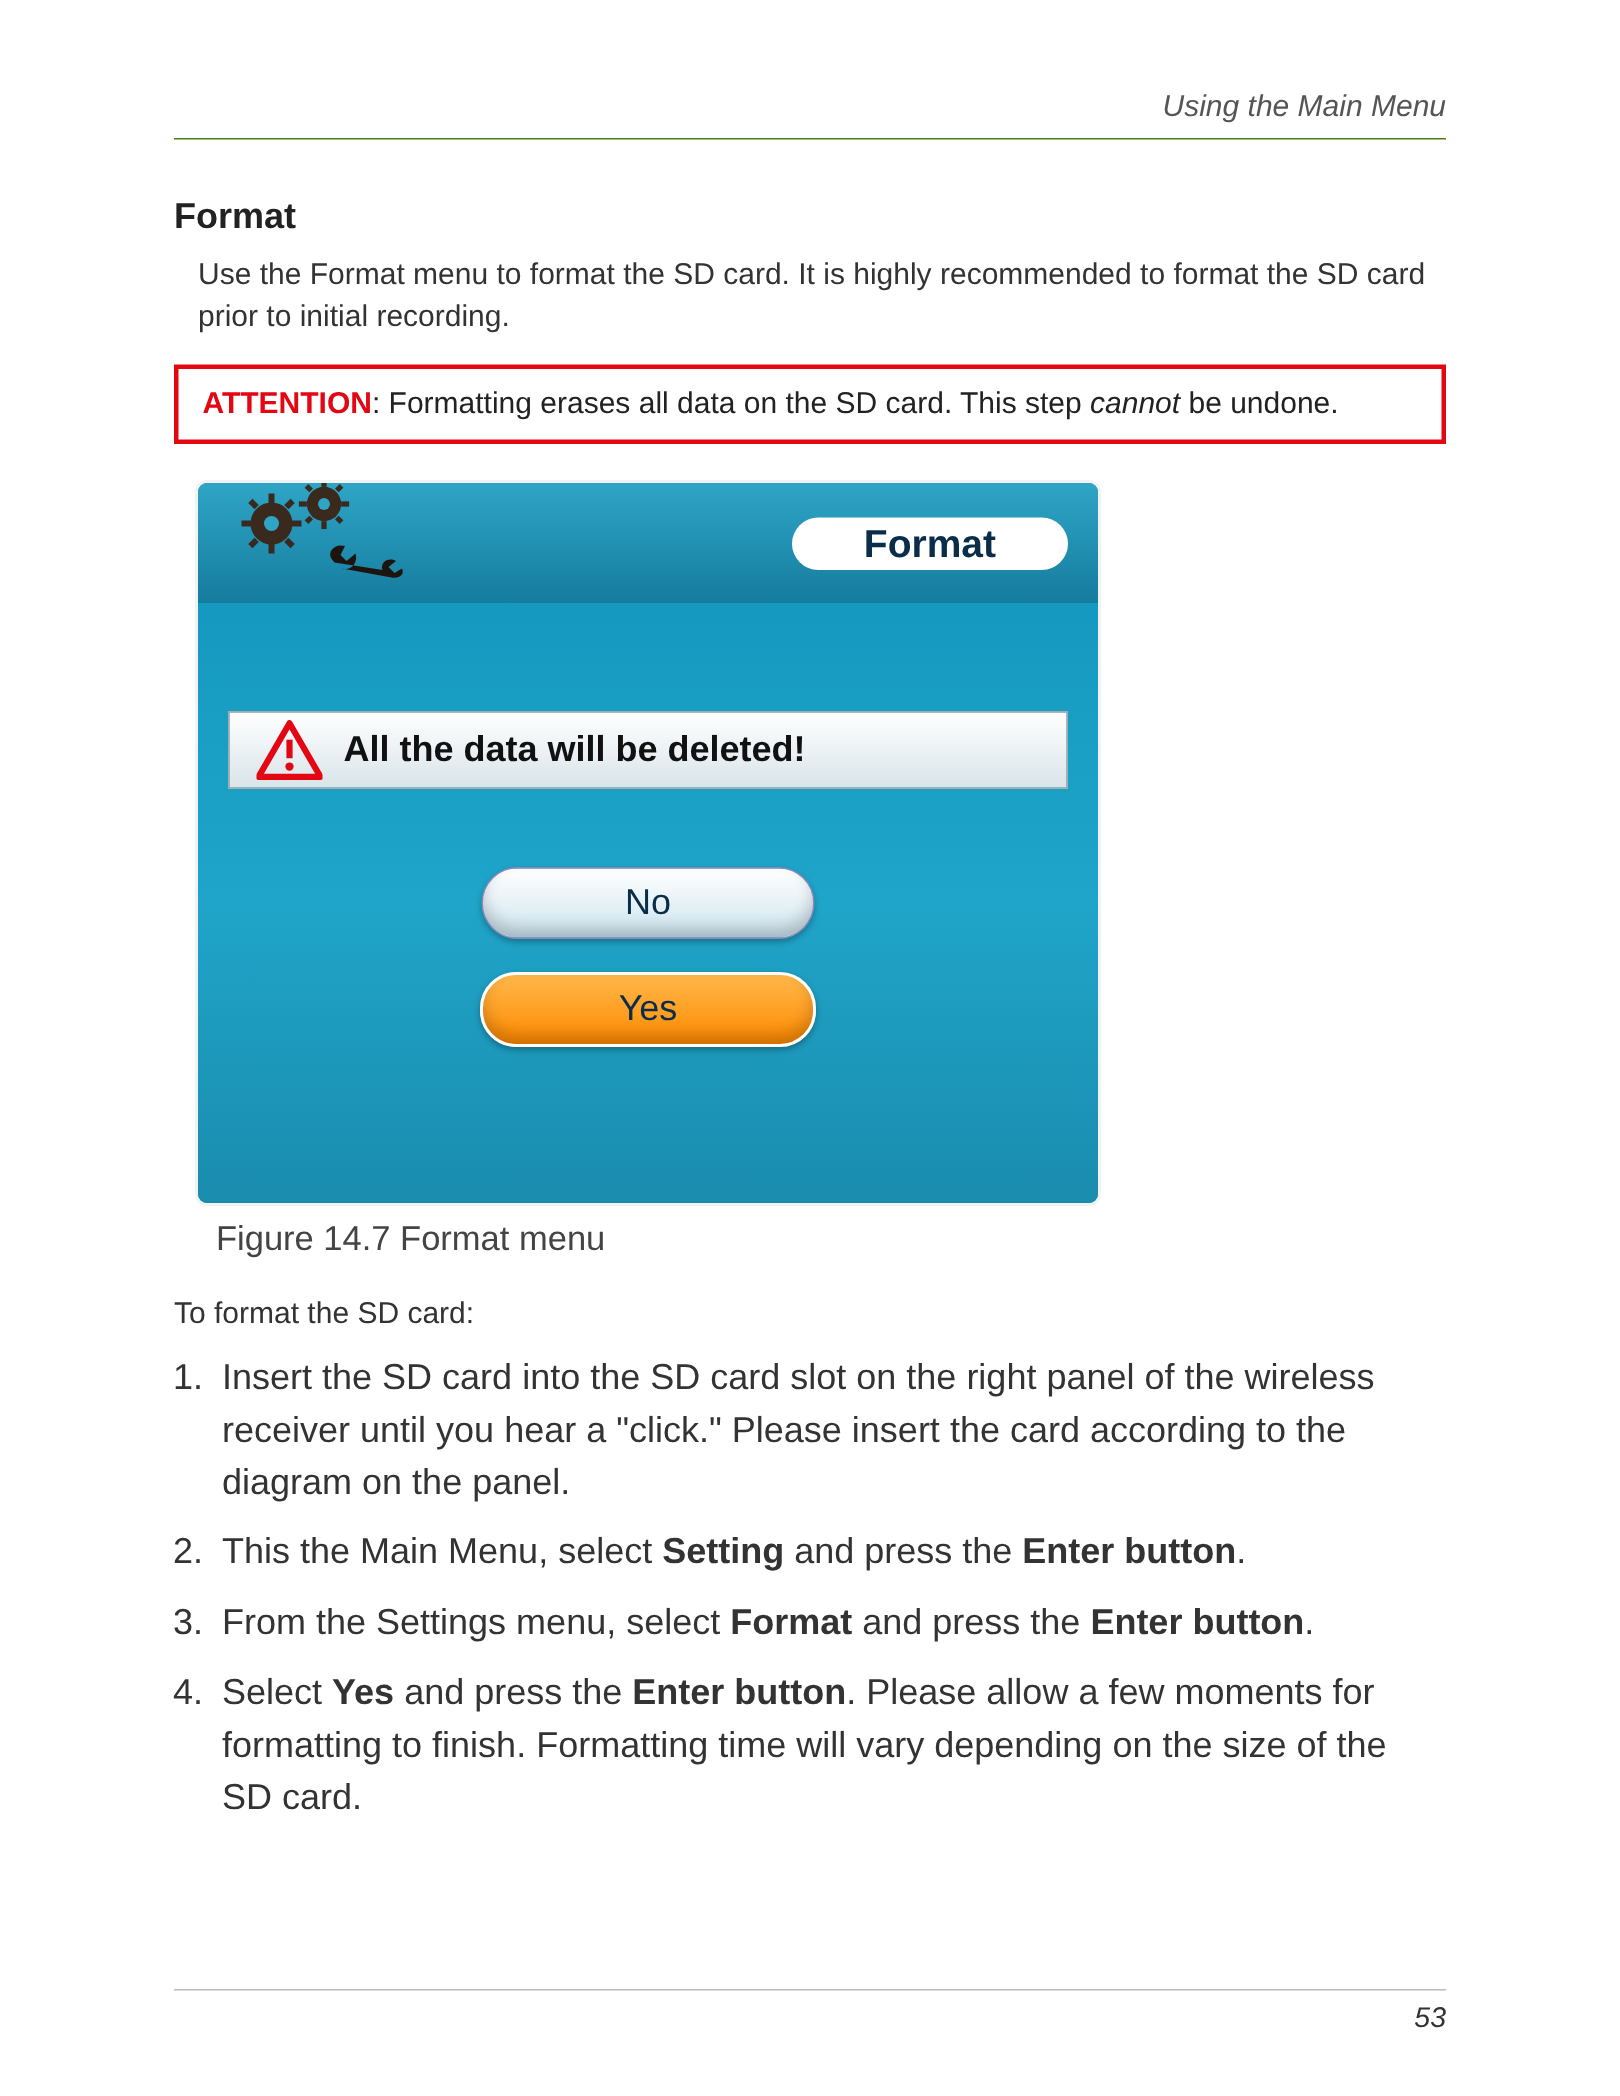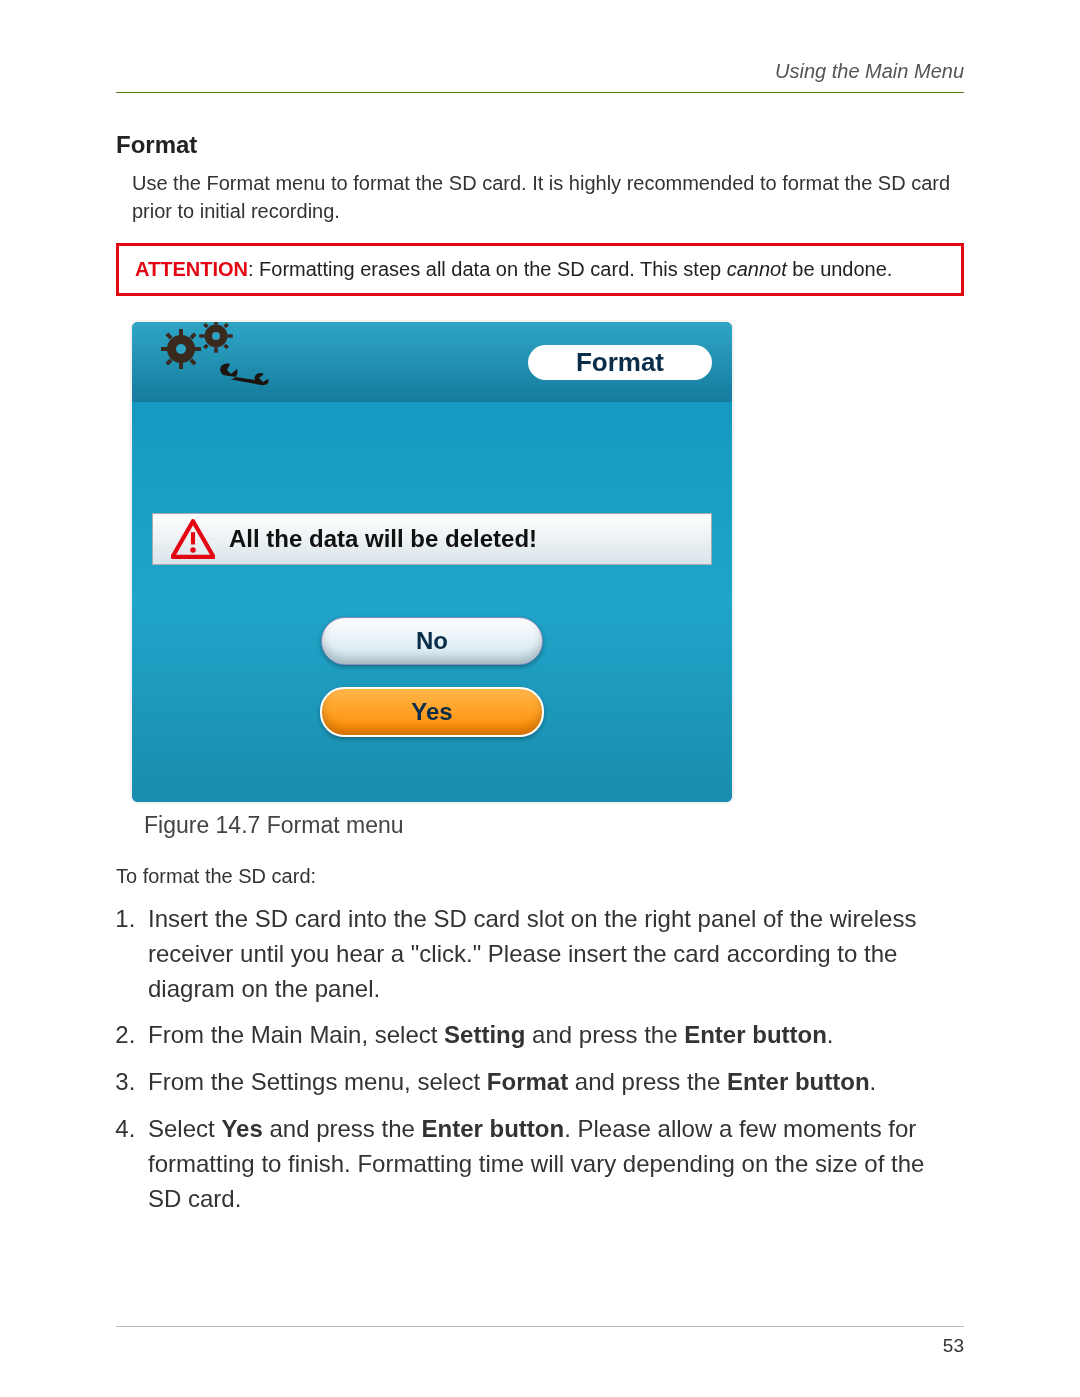--- a/index.html
+++ b/index.html
@@ -76,36 +76,36 @@
     font-weight: 700;
     color: #0a2d4a;
   }
   .device-body {
     height: calc(100% - 80px);
     background: linear-gradient(180deg,#1599c0 0%, #1fa5c9 50%, #1a8cae 100%);
     position: relative;
     display:flex; flex-direction:column; align-items:center;
   }
   .warn-banner {
-    margin-top: 111px;
+    margin-top: 72px;
     width: 540px;
     height: 50px;
     background: linear-gradient(#ffffff,#d9e4e9);
     border: 1px solid #aaa;
     display:flex; align-items:center; justify-content:flex-start;
     gap: 14px; padding-left: 18px;
     font-size: 24px; font-weight: 700; color:#111;
   }
   .warn-triangle { width: 44px; height: 40px; }
   .dlg-btn {
     margin-top: 52px;
     width: 220px; height: 46px;
     border-radius: 24px;
     display:flex; align-items:center; justify-content:center;
-    font-size: 24px; font-weight:700;
+    font-size: 24px; font-weight:400;
     box-shadow: inset 0 -6px 10px rgba(0,0,0,.2), 0 2px 4px rgba(0,0,0,.3);
   }
   .dlg-btn.no {
     background: linear-gradient(#ffffff,#cde4ef);
     color:#0a2d4a;
     border:1px solid #88b;
   }
   .dlg-btn.yes {
     margin-top: 22px;
     background: linear-gradient(#ffb74a,#ff8a00);
@@ -117,21 +117,21 @@
   }
   .subhead {
     font-size: 20px; margin: 0 0 14px 0;
   }
   ol.steps {
     font-size: 24px; line-height:1.45; padding-left: 26px; margin:0;
   }
   ol.steps li { margin-bottom: 12px; padding-left: 6px; }
   .b { font-weight:700; }
   .footer-area {
-    position:absolute; left:116px; right:116px; bottom:40px;
+    position:absolute; left:116px; right:116px; bottom:40px;font-style:italic;
   }
   .footer-line { border-top:1px solid #bbb; height:8px; }
   .pagenum { text-align:right; font-size:19px; color:#333; }
 </style>
 </head>
 <body>
 
 <div class="page">
 
   <div class="header-line">
@@ -203,21 +203,21 @@
       </div>
     </div>
   </div>
 
   <p class="figcap">Figure 14.7 Format menu</p>
 
   <p class="subhead">To format the SD card:</p>
 
   <ol class="steps">
     <li><span>Insert the SD card into the SD card slot on the right panel of the wireless receiver until you hear a "click." Please insert the card according to the diagram on the panel.</span></li>
-    <li><span>From the Main Main, select </span><span class="b">Setting</span><span> and press the </span><span class="b">Enter button</span><span>.</span></li>
+    <li><span>This the Main Menu, select </span><span class="b">Setting</span><span> and press the </span><span class="b">Enter button</span><span>.</span></li>
     <li><span>From the Settings menu, select </span><span class="b">Format</span><span> and press the </span><span class="b">Enter button</span><span>.</span></li>
     <li><span>Select </span><span class="b">Yes</span><span> and press the </span><span class="b">Enter button</span><span>. Please allow a few moments for formatting to finish. Formatting time will vary depending on the size of the SD card.</span></li>
   </ol>
 
   <div class="footer-area">
     <div class="footer-line"></div>
     <div class="pagenum">53</div>
   </div>
 </div>
 

